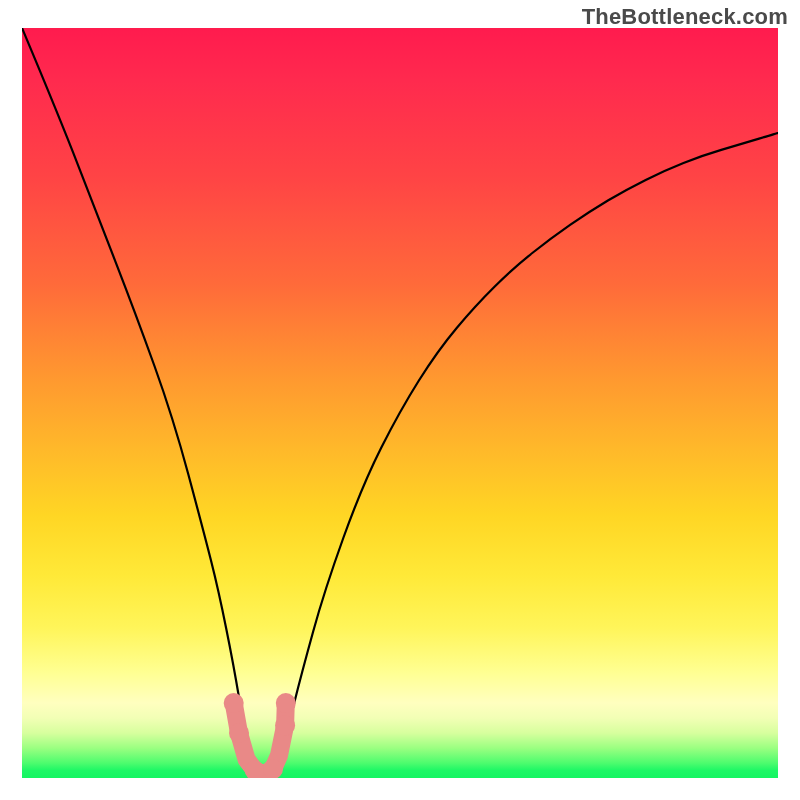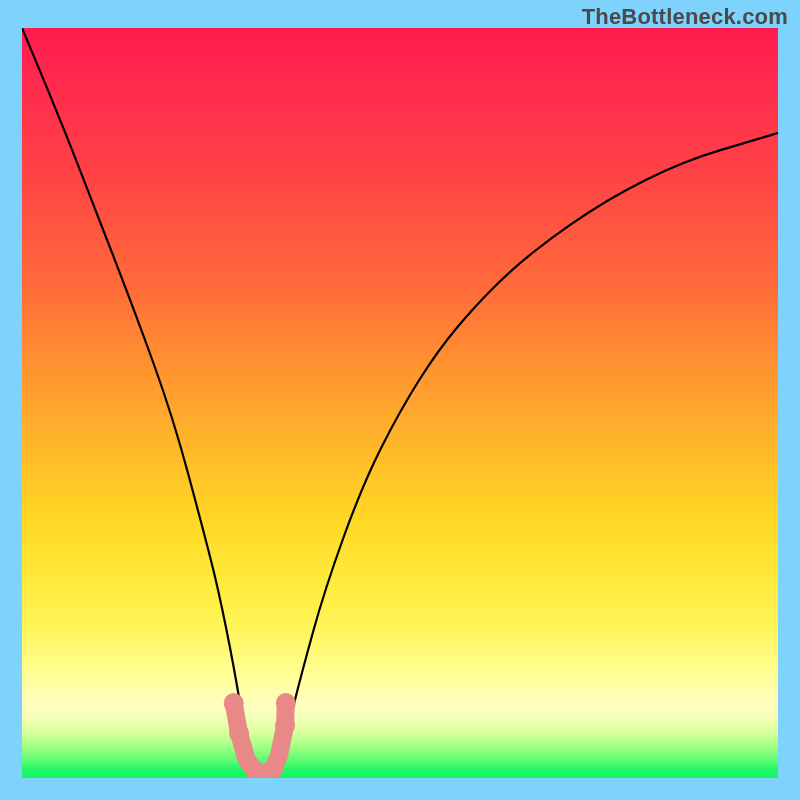--- a/index.html
+++ b/index.html
@@ -8,21 +8,21 @@
     width: 800px;
     height: 800px;
     background: #000;
     overflow: hidden;
     font-family: Arial, Helvetica, sans-serif;
   }
   .stage {
     position: relative;
     width: 800px;
     height: 800px;
-    background: #7dd3fc;
+    background: #ffffff;
   }
   .watermark {
     position: absolute;
     top: 4px;
     right: 12px;
     color: #4a4a4a;
     font-size: 22px;
     font-weight: 600;
     letter-spacing: 0.2px;
     z-index: 40;

